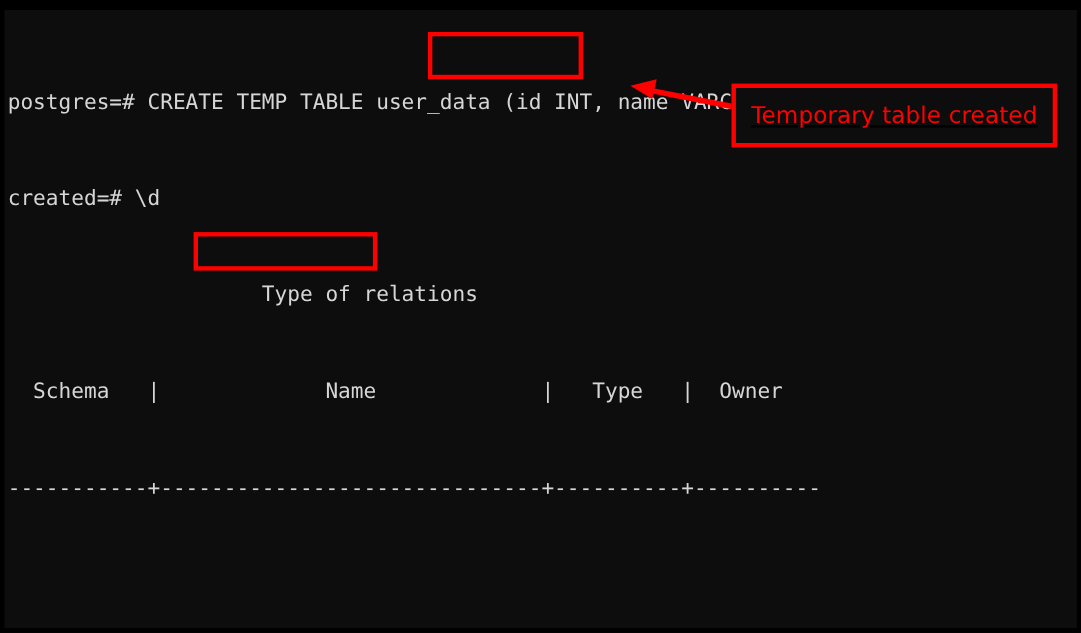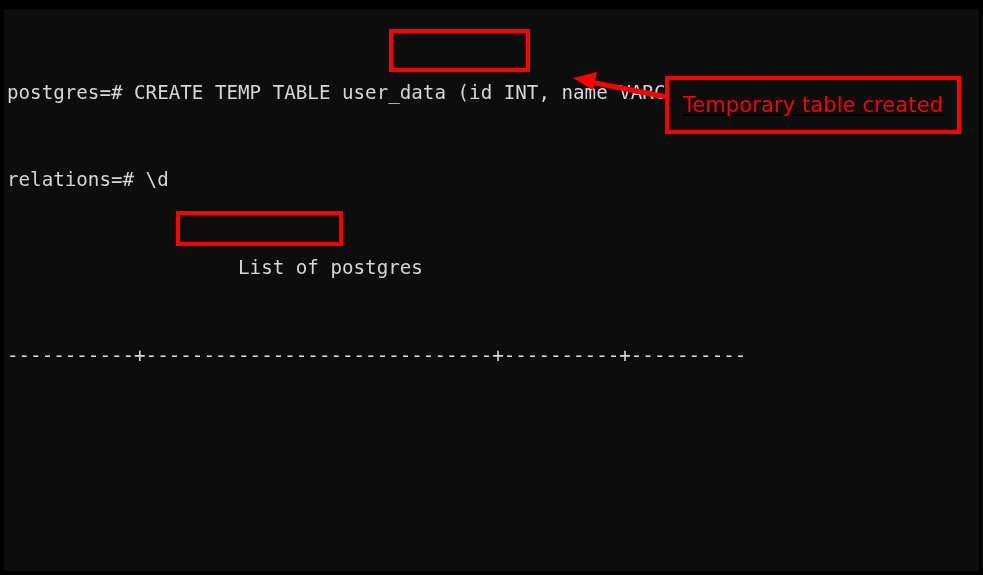--- a/index.html
+++ b/index.html
@@ -95,22 +95,23 @@
     height: 50px;
   }
 </style>
 </head>
 <body>
 
 <div id="screen">
 
   <div id="term">
     <div class="line">postgres=# CREATE TEMP TABLE user_data (id INT, name VARCHAR);</div>
-    <div class="line">relations=# \d</div>
-    <div class="line">                    List of postgres</div>
+    <div class="line">created=# \d</div>
+    <div class="line">                    Type of relations</div>
+    <div class="line">  Schema   |             Name             |   Type   |  Owner</div>
     <div class="line">-----------+------------------------------+----------+----------</div>
     
     
     
     
     
     
     
     
     

